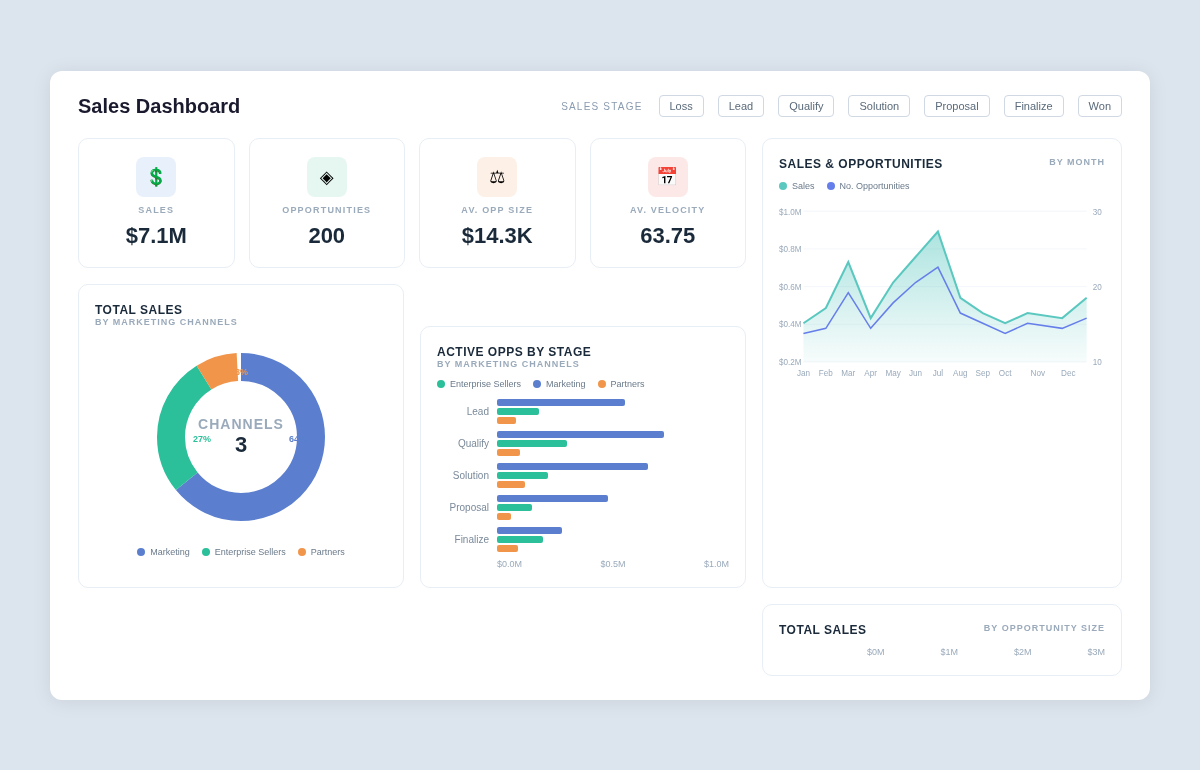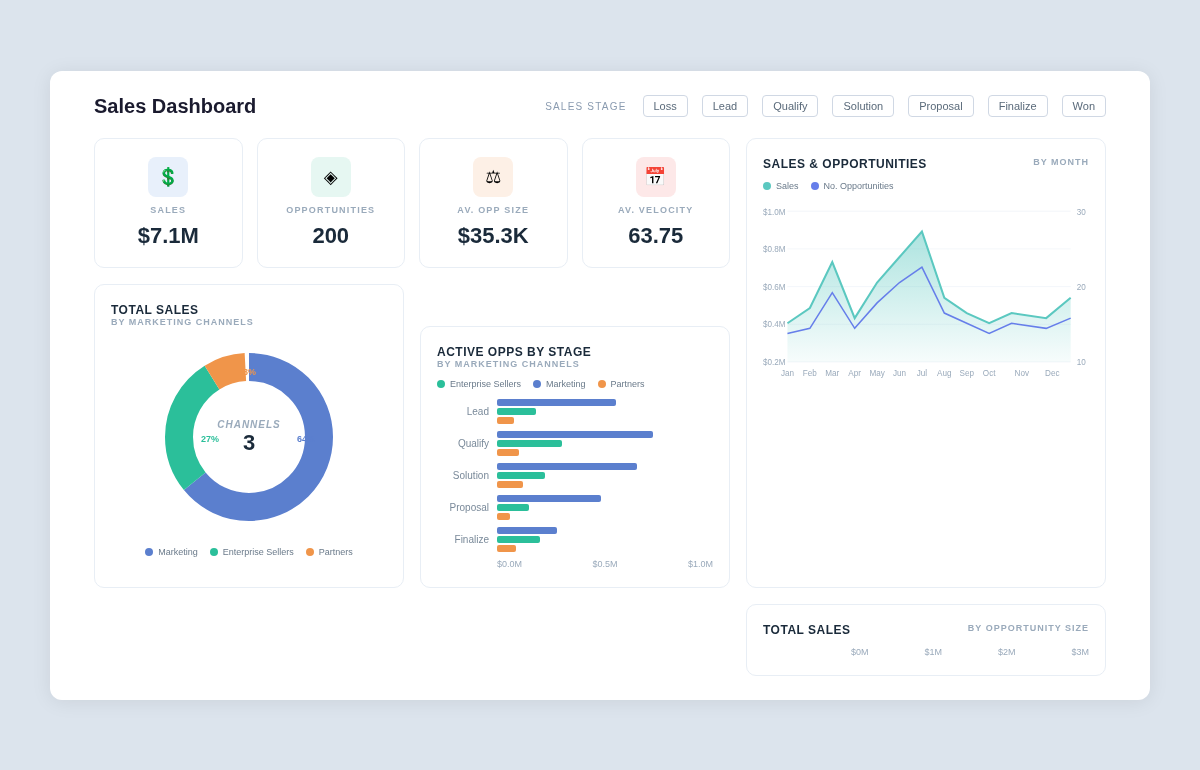--- a/index.html
+++ b/index.html
@@ -8,21 +8,21 @@
       font-family: 'Segoe UI', Arial, sans-serif;
       display: flex;
       justify-content: center;
       align-items: center;
       min-height: 100vh;
       padding: 20px;
     }
     .dashboard {
       background: #fff;
       border-radius: 12px;
-      padding: 24px 44px;
+      padding: 24px 28px;
       width: 1100px;
       box-shadow: 0 2px 20px rgba(0,0,0,0.08);
     }
     
     .header {
       display: flex;
       align-items: center;
       justify-content: space-between;
       margin-bottom: 20px;
     }
@@ -170,25 +170,24 @@
     }
     .donut-label-center {
       position: absolute;
       top: 50%;
       left: 50%;
       transform: translate(-50%, -50%);
       text-align: center;
       pointer-events: none;
     }
     .donut-center-text {
-      font-size: 10px;
+      font-size: 14px;
       letter-spacing: 1px;
       color: #9aaabb;
       font-weight: 600;
-      font-style: italic;
     }
     .donut-center-num {
       font-size: 22px;
       font-weight: 700;
       color: #1a2a3a;
     }
 
     
     .bar-chart {
       margin-top: 6px;
@@ -299,21 +298,21 @@
       <span style="font-size:18px;">◈</span>
     </div>
     <div class="kpi-label">OPPORTUNITIES</div>
     <div class="kpi-value">200</div>
   </div>
         <div class="kpi-card">
     <div class="kpi-icon" style="background:#fdf0e6;">
       <span style="font-size:18px;">⚖</span>
     </div>
     <div class="kpi-label">AV. OPP SIZE</div>
-    <div class="kpi-value">$35.3K</div>
+    <div class="kpi-value">$14.3K</div>
   </div>
         <div class="kpi-card">
     <div class="kpi-icon" style="background:#fde8e8;">
       <span style="font-size:18px;">📅</span>
     </div>
     <div class="kpi-label">AV. VELOCITY</div>
     <div class="kpi-value">63.75</div>
   </div>
       </div>
 

